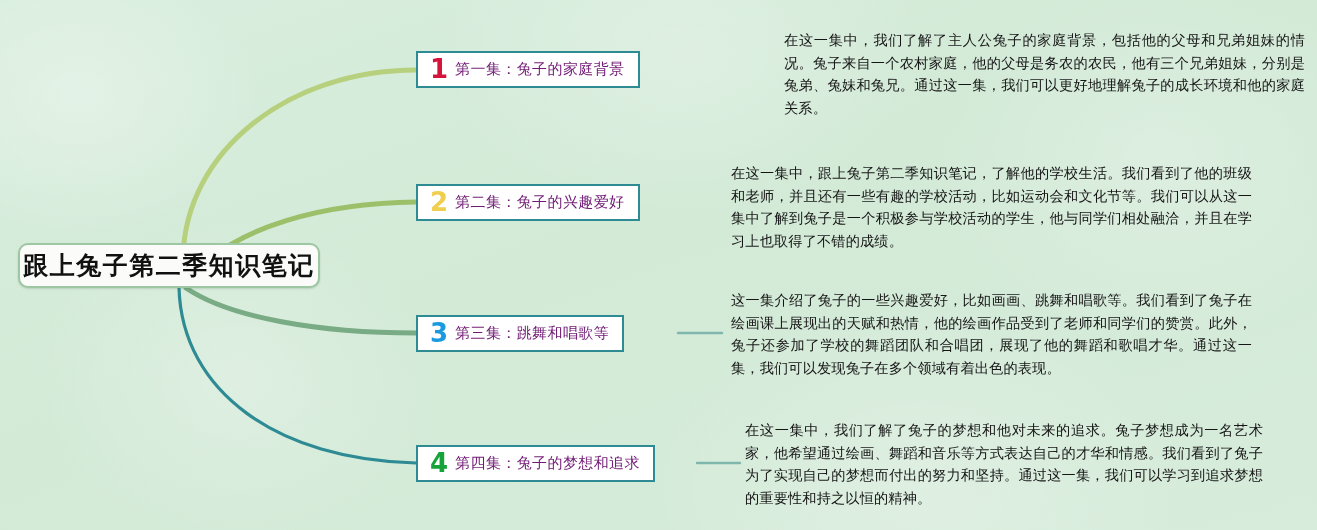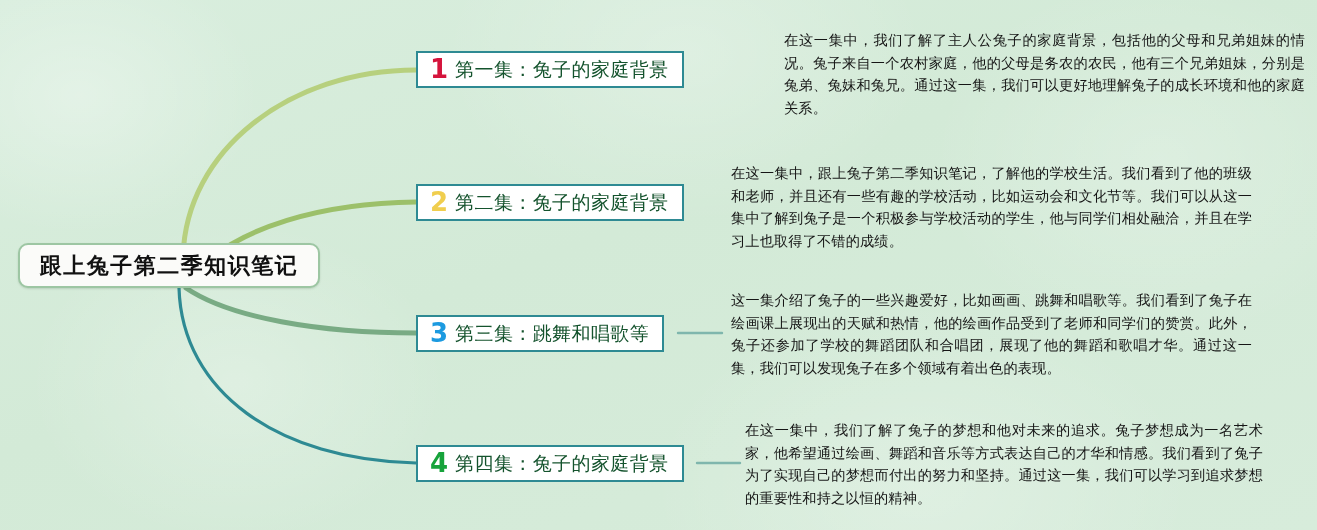--- a/index.html
+++ b/index.html
@@ -47,21 +47,21 @@
     box-sizing: border-box;
     background: #fbfbf9;
     border: 2px solid #9dc6a3;
     border-radius: 10px;
     display: flex;
     align-items: center;
     justify-content: center;
     box-shadow: 0 1px 2px rgba(60,90,60,0.18);
   }
   .root-label {
-    font-size: 22px;
+    font-size: 25px;
     font-weight: bold;
     color: #111111;
     letter-spacing: 1.5px;
     white-space: nowrap;
     font-family: "DejaVu Sans", "Liberation Sans", sans-serif;
   }
 
   
   .branch-node {
     position: absolute;
@@ -77,22 +77,22 @@
   .branch-num {
     font-size: 26px;
     font-weight: bold;
     line-height: 1;
     margin-right: 7px;
     font-family: "DejaVu Sans", "Liberation Sans", sans-serif;
     position: relative;
     top: -1px;
   }
   .branch-text {
-    font-size: 19px;
-    color: #14532d;
+    font-size: 15px;
+    color: #701a75;
     letter-spacing: 0.4px;
     font-family: Liberation Sans, sans-serif;
   }
 
   
   .detail-block {
     position: absolute;
     font-size: 14.2px;
     line-height: 22.7px;
     color: #151515;
@@ -126,31 +126,31 @@
     <span class="root-label">跟上兔子第二季知识笔记</span>
   </div>
 
   <div class="branch-node" style="left:416px; top:51px;">
     <span class="branch-num" style="color:#d5143c;">1</span>
     <span class="branch-text">第一集：兔子的家庭背景</span>
   </div>
 
   <div class="branch-node" style="left:416px; top:184px;">
     <span class="branch-num" style="color:#f0ce4e;">2</span>
-    <span class="branch-text">第二集：兔子的家庭背景</span>
+    <span class="branch-text">第二集：兔子的兴趣爱好</span>
   </div>
 
   <div class="branch-node" style="left:416px; top:315px;">
     <span class="branch-num" style="color:#1c9ae0;">3</span>
     <span class="branch-text">第三集：跳舞和唱歌等</span>
   </div>
 
   <div class="branch-node" style="left:416px; top:445px;">
     <span class="branch-num" style="color:#17a33b;">4</span>
-    <span class="branch-text">第四集：兔子的家庭背景</span>
+    <span class="branch-text">第四集：兔子的梦想和追求</span>
   </div>
 
   <div class="detail-block" style="left:770px; top:29px; width:521px;margin-left:14px;">在这一集中，我们了解了主人公兔子的家庭背景，包括他的父母和兄弟姐妹的情况。兔子来自一个农村家庭，他的父母是务农的农民，他有三个兄弟姐妹，分别是兔弟、兔妹和兔兄。通过这一集，我们可以更好地理解兔子的成长环境和他的家庭关系。</div>
 
   <div class="detail-block" style="left:731px; top:162px; width:521px;">在这一集中，跟上兔子第二季知识笔记，了解他的学校生活。我们看到了他的班级和老师，并且还有一些有趣的学校活动，比如运动会和文化节等。我们可以从这一集中了解到兔子是一个积极参与学校活动的学生，他与同学们相处融洽，并且在学习上也取得了不错的成绩。</div>
 
   <div class="detail-block" style="left:745px; top:419px; width:518px;">在这一集中，我们了解了兔子的梦想和他对未来的追求。兔子梦想成为一名艺术家，他希望通过绘画、舞蹈和音乐等方式表达自己的才华和情感。我们看到了兔子为了实现自己的梦想而付出的努力和坚持。通过这一集，我们可以学习到追求梦想的重要性和持之以恒的精神。</div>
 
   <div class="detail-block" style="left:731px; top:289px; width:521px;">这一集介绍了兔子的一些兴趣爱好，比如画画、跳舞和唱歌等。我们看到了兔子在绘画课上展现出的天赋和热情，他的绘画作品受到了老师和同学们的赞赏。此外，兔子还参加了学校的舞蹈团队和合唱团，展现了他的舞蹈和歌唱才华。通过这一集，我们可以发现兔子在多个领域有着出色的表现。</div>
 

